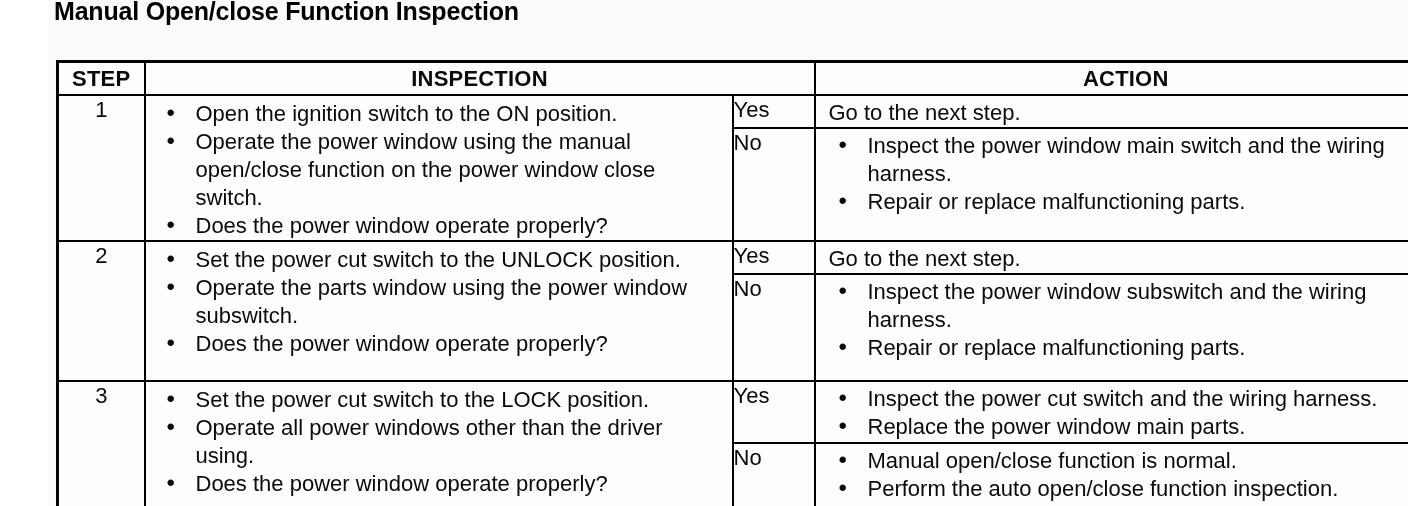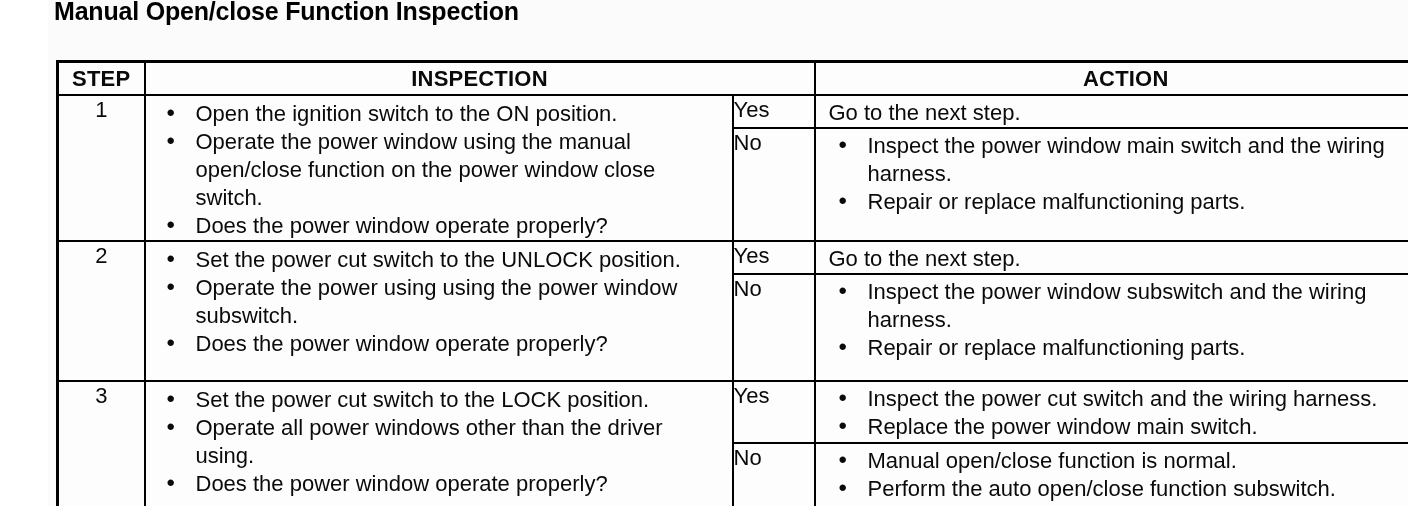--- a/index.html
+++ b/index.html
@@ -133,21 +133,21 @@
           <li><span class="bullet">•</span><span>Repair or replace malfunctioning parts.</span></li>
         </ul>
       </td>
     </tr>
 
     <tr class="rh-r2y">
       <td class="cell-step" rowspan="2">2</td>
       <td class="cell-insp" rowspan="2">
         <ul class="blist">
           <li><span class="bullet">•</span><span>Set the power cut switch to the UNLOCK position.</span></li>
-          <li><span class="bullet">•</span><span>Operate the power using using the power window subswitch.</span></li>
+          <li><span class="bullet">•</span><span>Operate the parts window using the power window subswitch.</span></li>
           <li><span class="bullet">•</span><span>Does the power window operate properly?</span></li>
         </ul>
       </td>
       <td class="cell-yn">Yes</td>
       <td class="cell-act">
         <div class="plain-act">Go to the next step.</div>
       </td>
     </tr>
     <tr class="rh-r2n">
       <td class="cell-yn">No</td>
@@ -165,29 +165,29 @@
         <ul class="blist">
           <li><span class="bullet">•</span><span>Set the power cut switch to the LOCK position.</span></li>
           <li><span class="bullet">•</span><span>Operate all power windows other than the driver using.</span></li>
           <li><span class="bullet">•</span><span>Does the power window operate properly?</span></li>
         </ul>
       </td>
       <td class="cell-yn">Yes</td>
       <td class="cell-act">
         <ul class="blist">
           <li><span class="bullet">•</span><span>Inspect the power cut switch and the wiring harness.</span></li>
-          <li><span class="bullet">•</span><span>Replace the power window main switch.</span></li>
+          <li><span class="bullet">•</span><span>Replace the power window main parts.</span></li>
         </ul>
       </td>
     </tr>
     <tr class="rh-r3n">
       <td class="cell-yn">No</td>
       <td class="cell-act">
         <ul class="blist">
           <li><span class="bullet">•</span><span>Manual open/close function is normal.</span></li>
-          <li><span class="bullet">•</span><span>Perform the auto open/close function subswitch.</span></li>
+          <li><span class="bullet">•</span><span>Perform the auto open/close function inspection.</span></li>
         </ul>
       </td>
     </tr>
 
   </tbody>
     </table>
 </div>
 
 </body></html>

